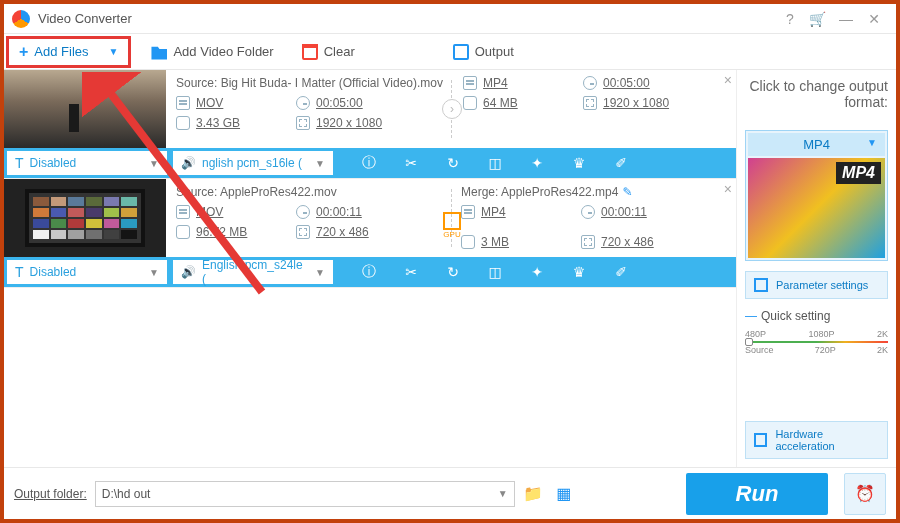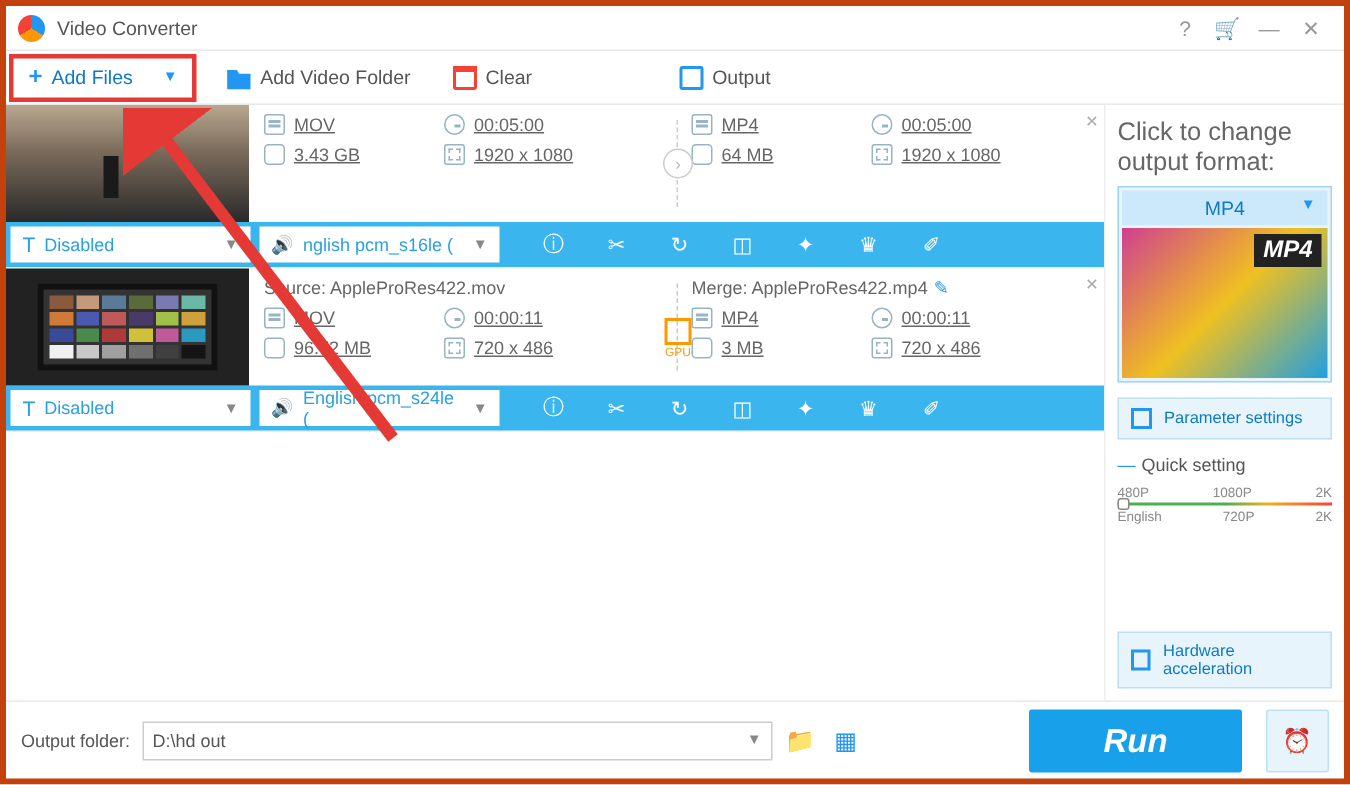--- a/index.html
+++ b/index.html
@@ -57,38 +57,38 @@
 
   .item-bar { height: 30px; background: #3bb5ee; display:flex; align-items:center; color:#fff; font-size:12px; }
   .subbox { background:#fff; color:#2aa0de; height:24px; margin:3px 3px; display:flex; align-items:center; padding:0 8px; gap:6px; }
   .subbox .sc { color:#888; font-size:10px; margin-left:auto; }
   .subbox.t { width:160px; }
   .subbox.a { width:160px; }
   .bar-icons { flex:1; display:flex; align-items:center; justify-content:flex-start; gap:24px; padding-left:24px;}
   .bar-icons .bi { width:18px; height:18px; color:#fff; cursor:pointer; display:flex; align-items:center; justify-content:center; font-size:14px; }
 
   .side { width: 160px; border-left:1px solid #eee; padding:8px; font-size:12px; color:#555; display:flex; flex-direction:column; }
-  .side-title { text-align:left; font-size:17px; color:#666; margin-bottom:6px; }
+  .side-title { text-align:right; font-size:14px; color:#666; margin-bottom:20px; }
   .fmt-box { border:1px solid #9ed4f5; background:#e8f4fc; padding:2px; }
   .fmt-head { background:#cbe9fa; color:#0b7bc5; text-align:center; font-size:13px; padding:4px; position:relative; }
   .fmt-head .chev { position:absolute; right:8px; color:#2196f3; font-size:10px; }
   .fmt-img { height:100px; margin-top:2px; background: linear-gradient(135deg,#d04090,#f0c020,#20a0e0); position:relative; display:flex; align-items:flex-start; justify-content:flex-end;}
   .fmt-img .lab { background:#222; color:#fff; font-weight:bold; font-size:16px; padding:2px 6px; margin:4px; font-style:italic;}
   .side-btn { border:1px solid #bde0f5; background:#e8f4fc; color:#0b7bc5; padding:6px 8px; margin-top:10px; display:flex; align-items:center; gap:8px; cursor:pointer; font-size:11px;}
   .side-btn .sq { width:14px; height:14px; border:2px solid #2196f3; }
   .quick { margin-top:10px; }
   .quick-title::before { content:"—"; color:#2196f3; margin-right:4px;}
   .scale { margin-top:6px; height:28px; position:relative; }
   .scale .labels { display:flex; justify-content:space-between; font-size:9px; color:#888; }
   .scale .track { height:2px; background:linear-gradient(90deg,#4caf50 0%,#4caf50 50%,#f0b020 70%,#f44336 100%); margin:2px 0; position:relative;}
   .scale .thumb { width:8px; height:8px; border:1px solid #888; background:#fff; border-radius:2px; position:absolute; left:0; top:-3px;}
   .scale .labels2 { display:flex; justify-content:space-between; font-size:9px; color:#888;}
 
   .footer { height:52px; border-top:1px solid #e8e8e8; display:flex; align-items:center; padding:0 10px; gap:8px; }
-  .footer .lbl { font-size:12px; color:#555; }
+  .footer .lbl { font-size:12px; color:#555;text-decoration:underline; }
   .footer .path { flex:0 0 420px; height:26px; border:1px solid #ccc; display:flex; align-items:center; padding:0 6px; font-size:12px; color:#555; position:relative;}
   .footer .path .chev { margin-left:auto; color:#888; font-size:10px;}
   .footer .fico { width:22px; height:20px; color:#2196f3; cursor:pointer; display:flex; align-items:center; justify-content:center;}
   .run { margin-left:auto; width:142px; height:42px; background:#18a0ea; color:#fff; font-size:22px; font-weight:bold; display:flex; align-items:center; justify-content:center; cursor:pointer; font-style:italic; border-radius:2px;}
   .alarm { width:42px; height:42px; background:#e8f4fc; border:1px solid #bde0f5; color:#2196f3; display:flex; align-items:center; justify-content:center; margin-left:8px; cursor:pointer; border-radius:2px;}
 
   
   .annot-arrow { position:absolute; left:78px; top:68px; width:200px; height:230px; pointer-events:none; z-index:50;}
 </style>
 </head>
@@ -126,20 +126,21 @@
   </div>
 
   <div class="body">
     <div class="list">
 
       <div class="item">
         <div class="item-top">
           <div class="thumb sky"></div>
           <div class="cols">
             <div class="col">
+              <div class="src">Source: Big Hit Buda- I Matter (Official Video).mov</div>
               <div class="row2">
                 <div class="kv">
                     <span class="mi page"></span>
                     <span>MOV</span>
                   </div>
                 <div class="kv">
                     <span class="mi clock"></span>
                     <span>00:05:00</span>
                   </div>
               </div>
@@ -270,21 +271,21 @@
               <div class="row2">
                 <div class="kv">
                     <span class="mi page"></span>
                     <span>MP4</span>
                   </div>
                 <div class="kv">
                     <span class="mi clock"></span>
                     <span>00:00:11</span>
                   </div>
               </div>
-              <div class="row2" style="margin-top:6px">
+              <div class="row2" style="margin-top:16px">
                 <div class="kv">
                     <span class="mi db"></span>
                     <span>3 MB</span>
                   </div>
                 <div class="kv">
                     <span class="mi dim"></span>
                     <span>720 x 486</span>
                   </div>
               </div>
             </div>
@@ -333,21 +334,21 @@
         <div class="scale">
           <div class="labels">
               <span>480P</span>
               <span>1080P</span>
               <span>2K</span>
             </div>
           <div class="track">
               <div class="thumb"></div>
             </div>
           <div class="labels2">
-              <span>English</span>
+              <span>Source</span>
               <span>720P</span>
               <span>2K</span>
             </div>
         </div>
       </div>
       <div class="side-btn" style="margin-top:auto">
           <span class="sq"></span>
           <span>Hardware acceleration</span>
         </div>
     </div>

